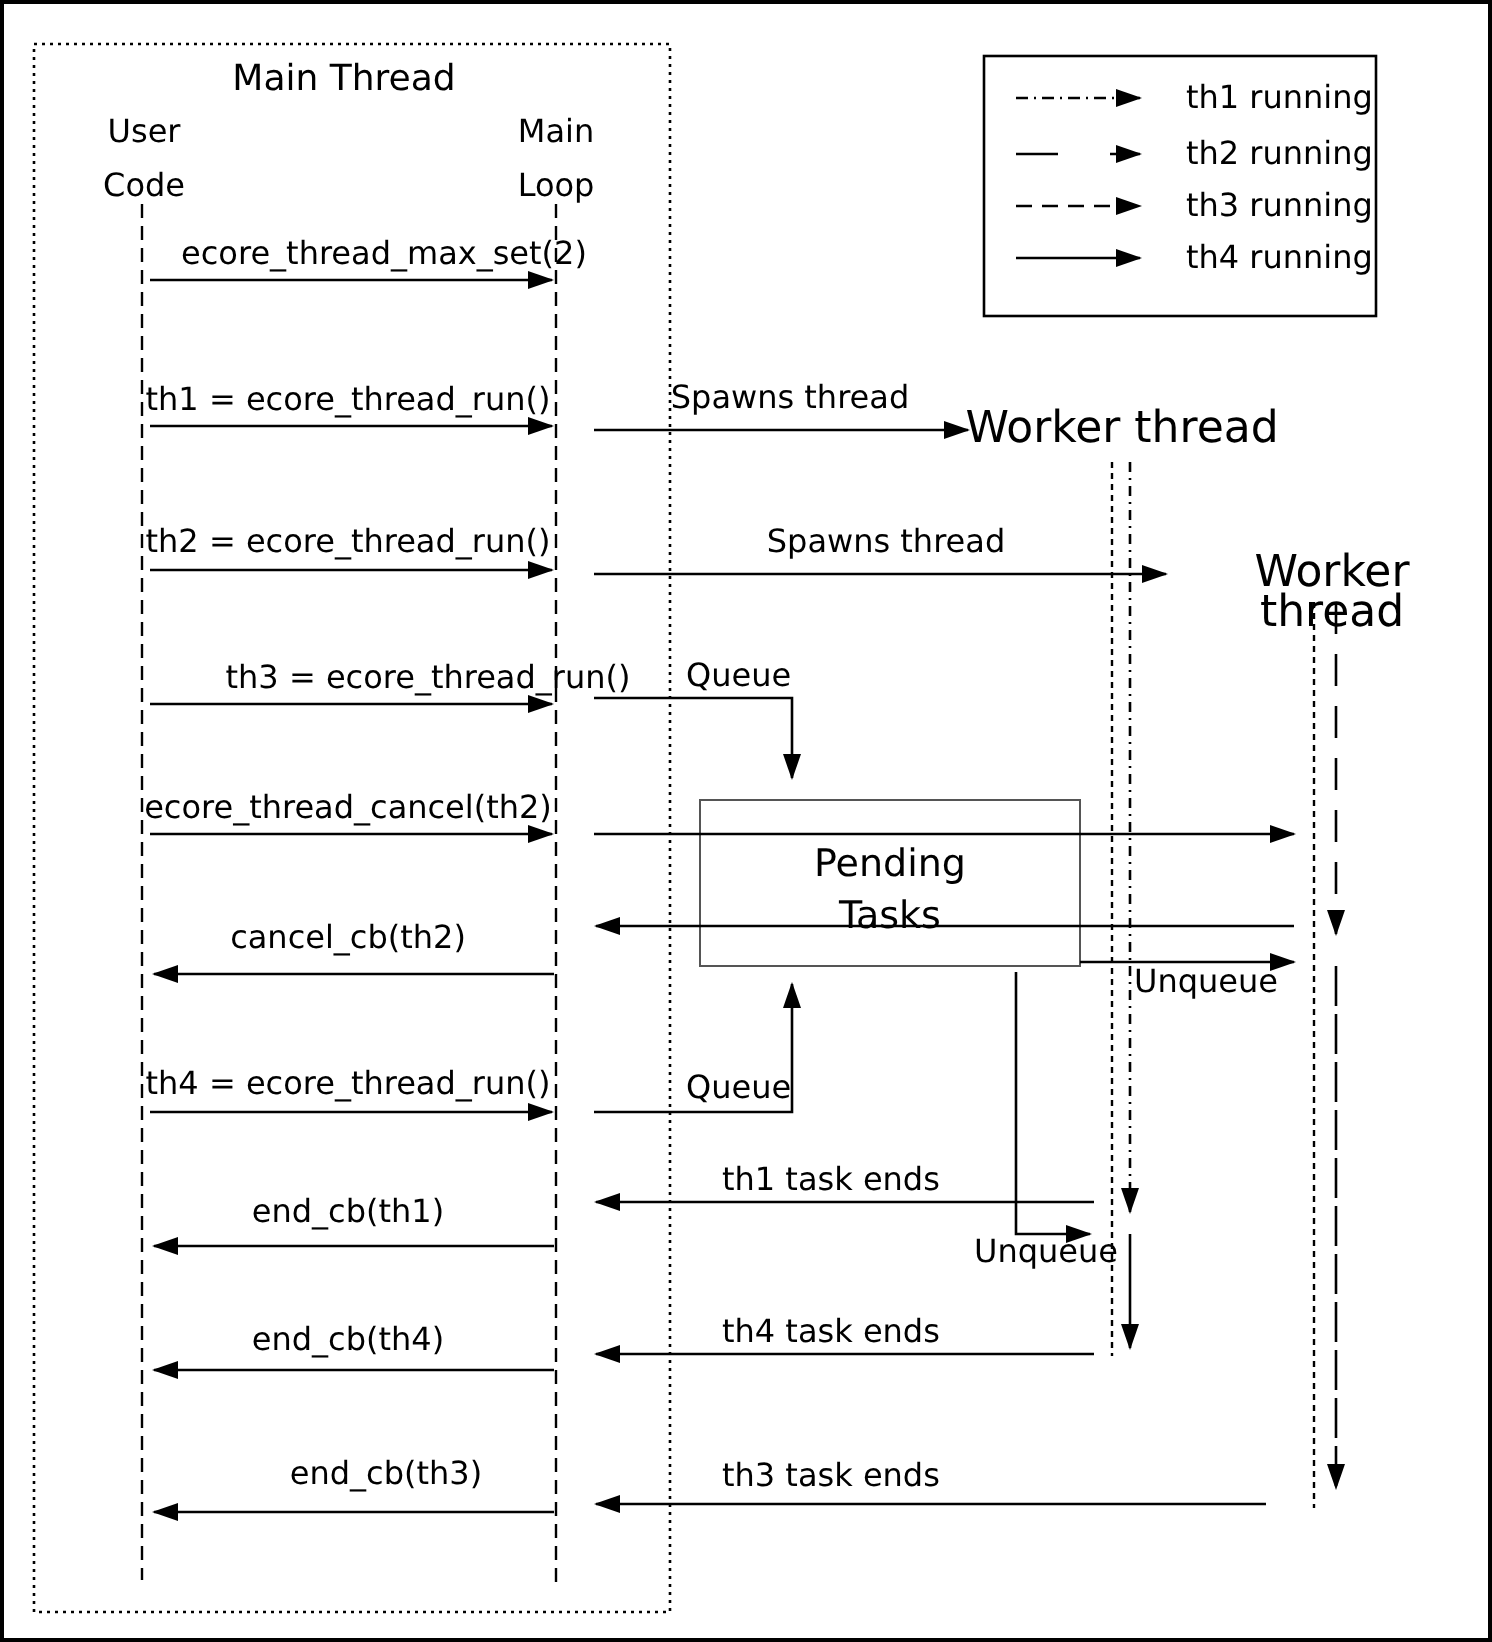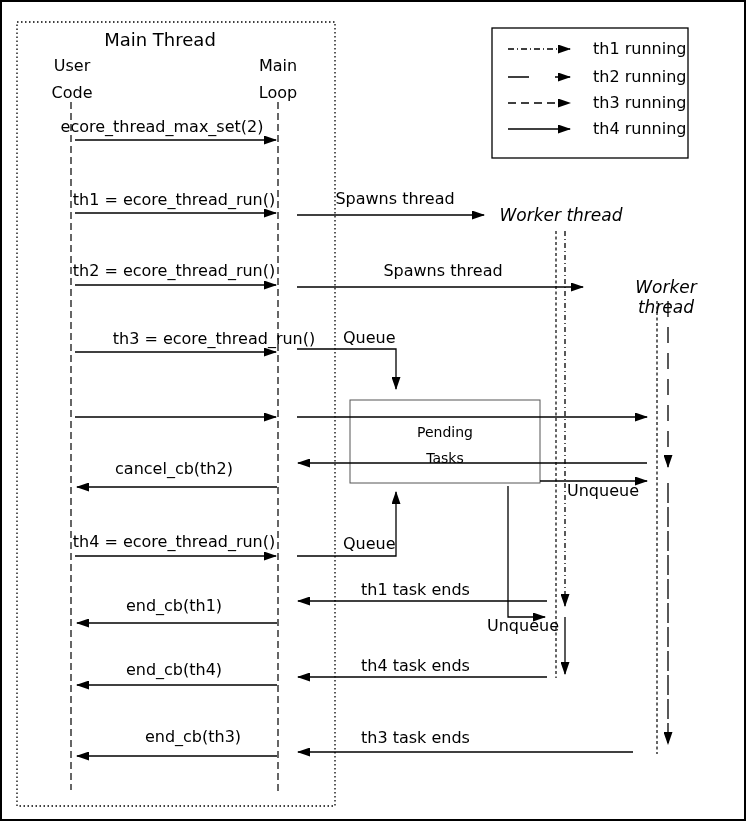--- a/index.html
+++ b/index.html
@@ -12,22 +12,22 @@
   svg line, svg path, svg polyline{stroke:var(--line,#000);fill:none;stroke-width:1.3;}
   svg rect{fill:none;stroke:var(--line,#000);stroke-width:1.3;}
   svg rect.frame{stroke-width:2;}
   svg rect.pendingbox{stroke:var(--pending-box-border,#555);stroke-width:1;}
   svg .ll{stroke-width:1.2;}
   svg .ah{fill:var(--line,#000);stroke:none;}
   .lbl{position:absolute;font-size:16px;line-height:16px;white-space:pre-line;}
   .c{transform:translateX(-50%);text-align:center;}
   .title{font-size:18px;line-height:21px;}
   .med{font-size:16px;line-height:27px;}
-  .big{font-size:17px;line-height:20px;font-style:italic;}
-  .pend{font-size:14px;line-height:26px;}
+  .big{font-size:22px;line-height:20px;}
+  .pend{font-size:19px;line-height:26px;}
 </style>
 </head>
 <body>
 
 <div class="stage">
 
   <svg width="746" height="821" viewBox="0 0 746 821">
     <defs>
       <marker id="ah" viewBox="0 0 13 9" refX="12" refY="4.5" markerWidth="13" markerHeight="9" orient="auto" markerUnits="userSpaceOnUse">
         <path class="ah" d="M0,0 L13,4.5 L0,9 Z"></path>
@@ -77,42 +77,43 @@
     <line x1="297" y1="417" x2="647" y2="417" marker-end="url(#ah)"></line>
     <line x1="647" y1="463" x2="298" y2="463" marker-end="url(#ah)"></line>
     <line x1="540" y1="481" x2="647" y2="481" marker-end="url(#ah)"></line>
     <path d="M508,486 V617 H545" marker-end="url(#ah)"></path>
 
     <line x1="547" y1="601" x2="298" y2="601" marker-end="url(#ah)"></line>
     <line x1="547" y1="677" x2="298" y2="677" marker-end="url(#ah)"></line>
     <line x1="633" y1="752" x2="298" y2="752" marker-end="url(#ah)"></line>
   </svg>
 
-  <div class="lbl c title" style="left:160px;top:29px;">Main Thread</div>
+  <div class="lbl c title" style="left:172px;top:29px;">Main Thread</div>
   <div class="lbl c med" style="left:72px;top:52px;">User
 Code</div>
   <div class="lbl c med" style="left:278px;top:52px;">Main
 Loop</div>
   <div class="lbl c big" style="left:561px;top:205px;">Worker thread</div>
   <div class="lbl c big" style="left:666px;top:277px;">Worker thread</div>
   <div class="lbl c pend" style="left:445px;top:419px;">Pending
 Tasks</div>
 
   <div class="lbl" style="left:593px;top:41px;">th1 running</div>
   <div class="lbl" style="left:593px;top:69px;">th2 running</div>
   <div class="lbl" style="left:593px;top:95px;">th3 running</div>
   <div class="lbl" style="left:593px;top:121px;">th4 running</div>
 
-  <div class="lbl c" style="left:162px;top:119px;">ecore_thread_max_set(2)</div>
+  <div class="lbl c" style="left:192px;top:119px;">ecore_thread_max_set(2)</div>
   <div class="lbl c" style="left:174px;top:192px;">th1 = ecore_thread_run()</div>
   <div class="lbl c" style="left:395px;top:191px;">Spawns thread</div>
   <div class="lbl c" style="left:174px;top:263px;">th2 = ecore_thread_run()</div>
   <div class="lbl c" style="left:443px;top:263px;">Spawns thread</div>
   <div class="lbl c" style="left:174px;top:331px;margin-left:40px;">th3 = ecore_thread_run()</div>
   <div class="lbl" style="left:343px;top:330px;">Queue</div>
+  <div class="lbl c" style="left:174px;top:396px;">ecore_thread_cancel(th2)</div>
   <div class="lbl c" style="left:174px;top:461px;">cancel_cb(th2)</div>
   <div class="lbl" style="left:567px;top:483px;">Unqueue</div>
   <div class="lbl c" style="left:174px;top:534px;">th4 = ecore_thread_run()</div>
   <div class="lbl" style="left:343px;top:536px;">Queue</div>
   <div class="lbl" style="left:361px;top:582px;">th1 task ends</div>
   <div class="lbl c" style="left:174px;top:598px;text-align:right;">end_cb(th1)</div>
   <div class="lbl" style="left:487px;top:618px;">Unqueue</div>
   <div class="lbl" style="left:361px;top:658px;">th4 task ends</div>
   <div class="lbl c" style="left:174px;top:662px;">end_cb(th4)</div>
   <div class="lbl" style="left:361px;top:730px;">th3 task ends</div>

